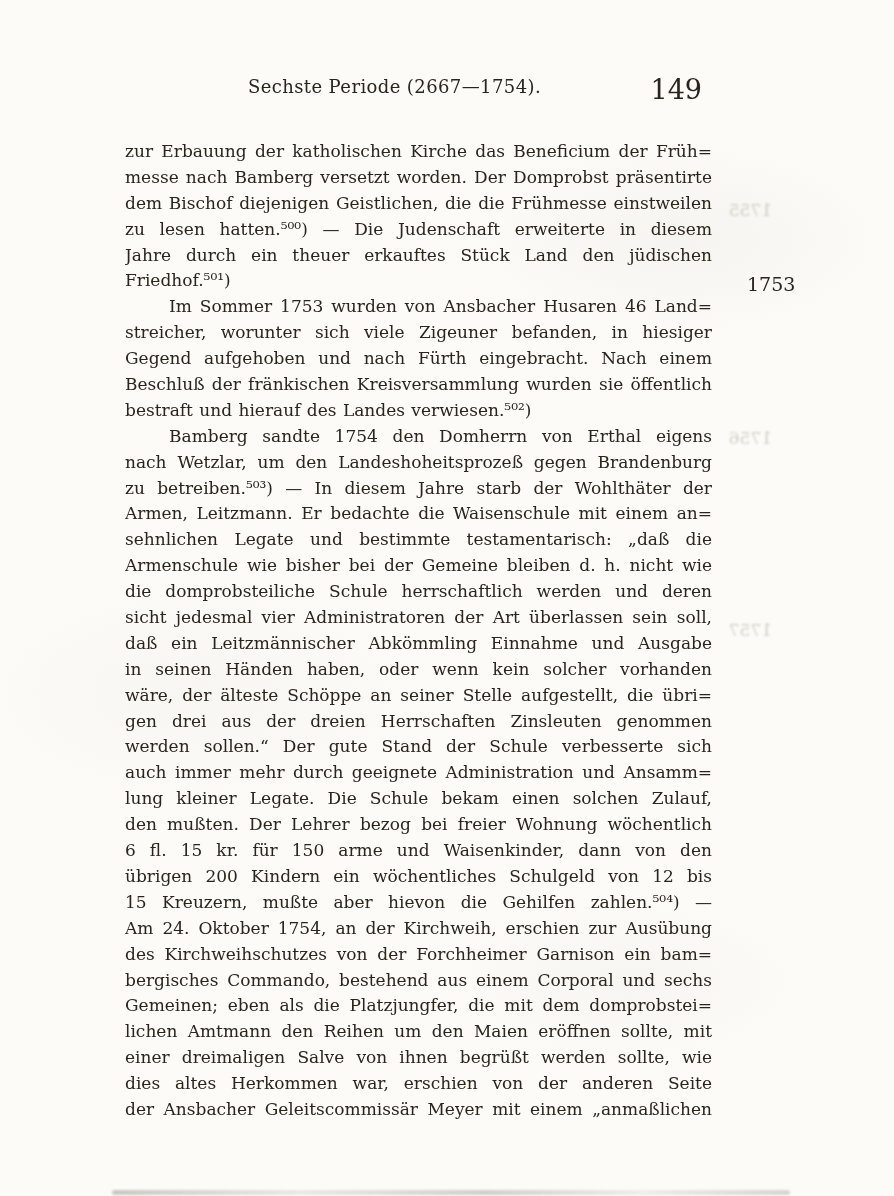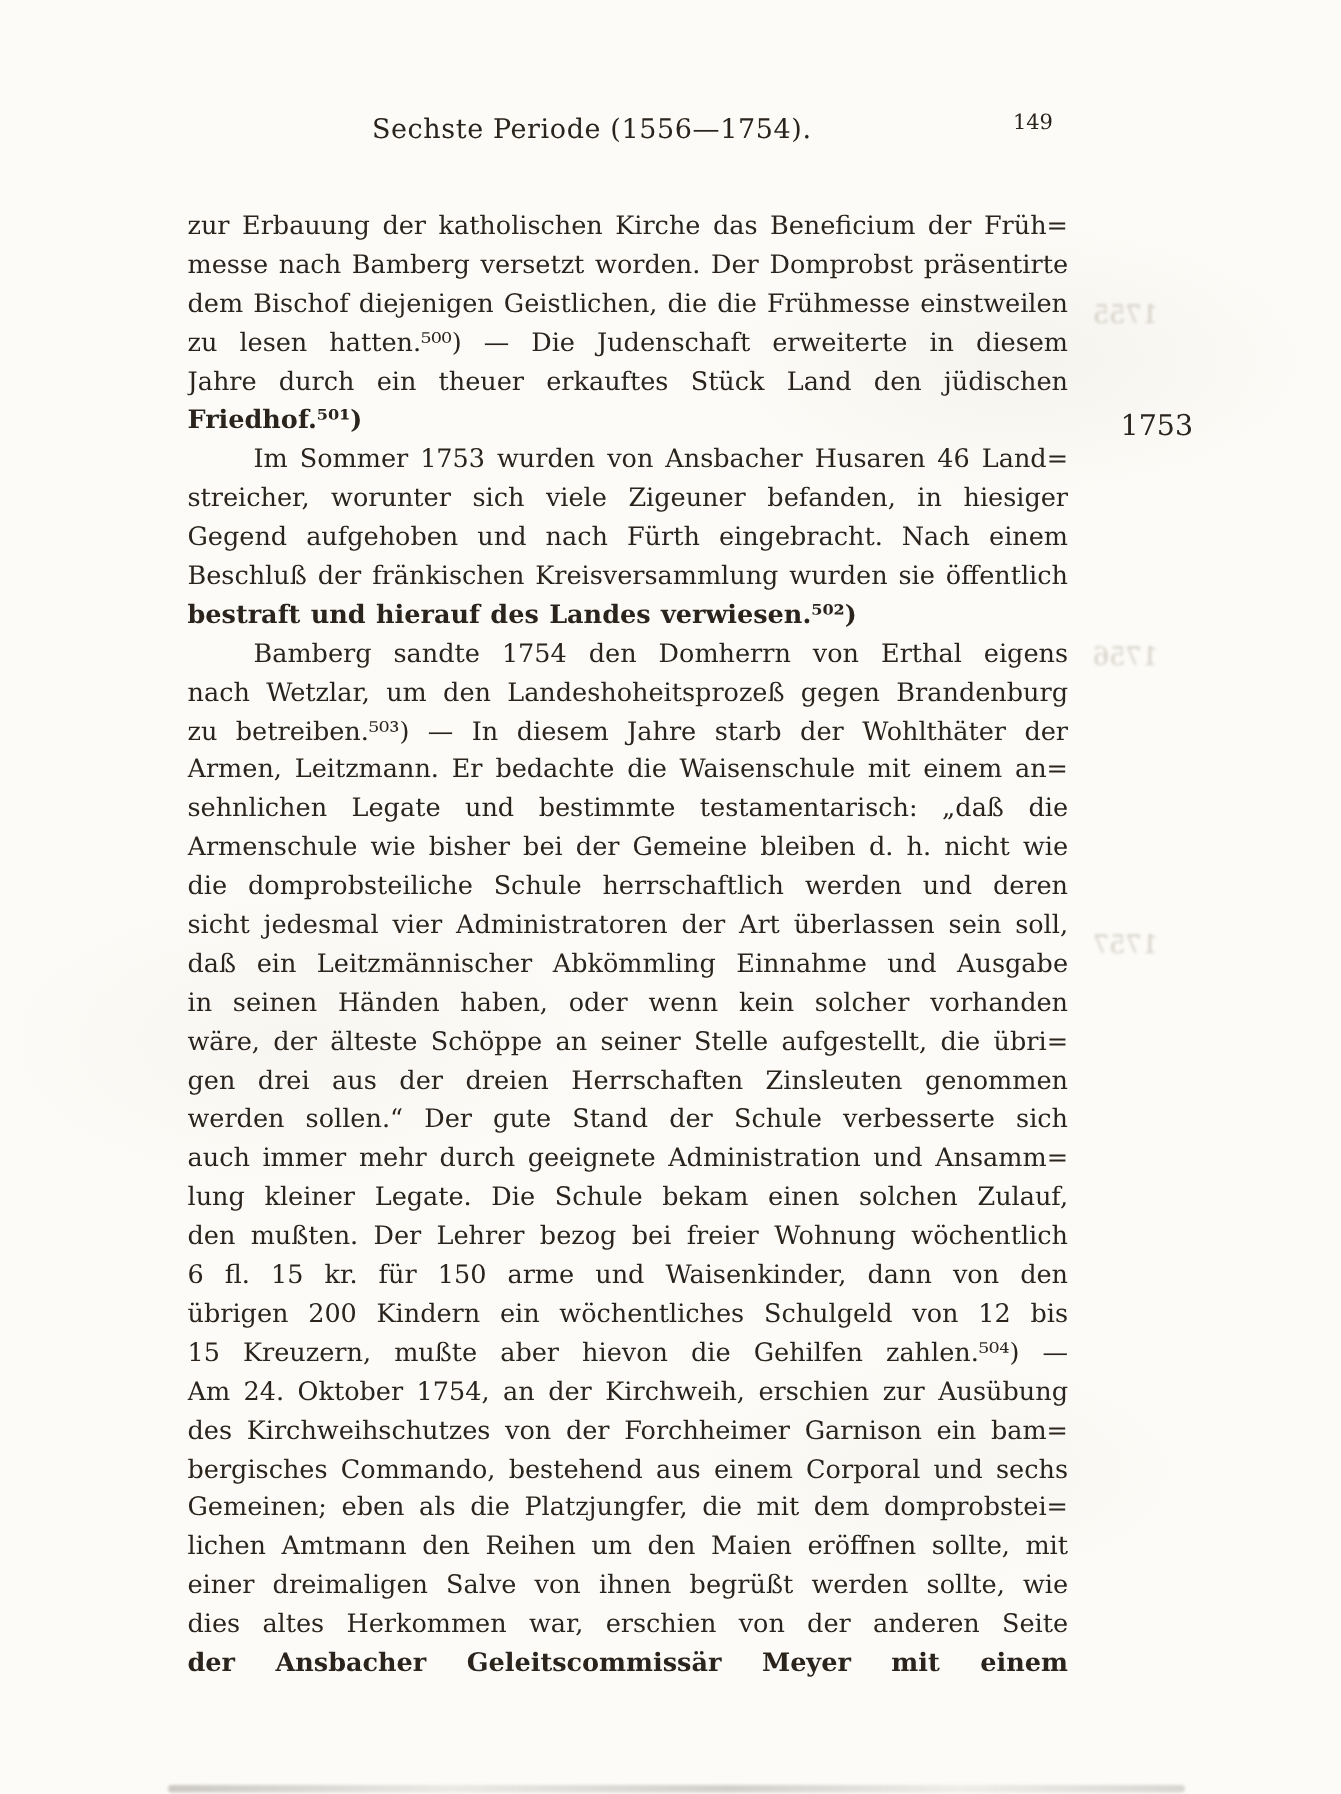--- a/index.html
+++ b/index.html
@@ -33,21 +33,21 @@
     display: block;
     text-align: center;
     transform: translateX(-24px);
     font-size: 18px;
     letter-spacing: 0.4px;
   }
   .page-number {
     position: absolute;
     right: 10px;
     top: -2px;
-    font-size: 14px;
+    font-size: 27px;
   }
 
   
   .body-text {
     position: absolute;
     top: 115px;
     left: 125px;
     width: 587px;
     margin-top: 24px;
   }
@@ -55,21 +55,21 @@
   .line {
     font-size: 17px;
     line-height: 25.9px;
     height: 25.9px;
     overflow: hidden;
     text-align: justify;
     text-align-last: justify;
     word-spacing: 1px;
   }
   
-  .par .line:last-child { text-align-last: left; font-weight: bold; }
+  .par .line:last-child { text-align-last: left; }
   
   .par:last-child .line:last-child { text-align-last: justify; }
   
   .par:not(:first-child) .line:first-child { text-indent: 44px; }
 
   
   .margin-note {
     position: absolute;
     left: 747px;
     top: 272px;
@@ -105,21 +105,21 @@
       rgba(90,84,78,0.08) 78%,
       rgba(90,84,78,0.22));
   }
 </style>
 </head>
 <body>
 
 <div class="page" style="color: rgb(42, 36, 29);">
 
   <div class="header">
-    <span class="running-title">Sechste Periode (1556—1754).</span>
+    <span class="running-title">Sechste Periode (2667—1754).</span>
     <span class="page-number">149</span>
   </div>
 
   <div class="margin-note">1753</div>
 
   <div class="body-text">
       <div class="par">
         <div class="line">zur Erbauung der katholischen Kirche das Beneficium der Früh=</div>
         <div class="line">messe nach Bamberg versetzt worden. Der Domprobst präsentirte</div>
         <div class="line">dem Bischof diejenigen Geistlichen, die die Frühmesse einstweilen</div>

